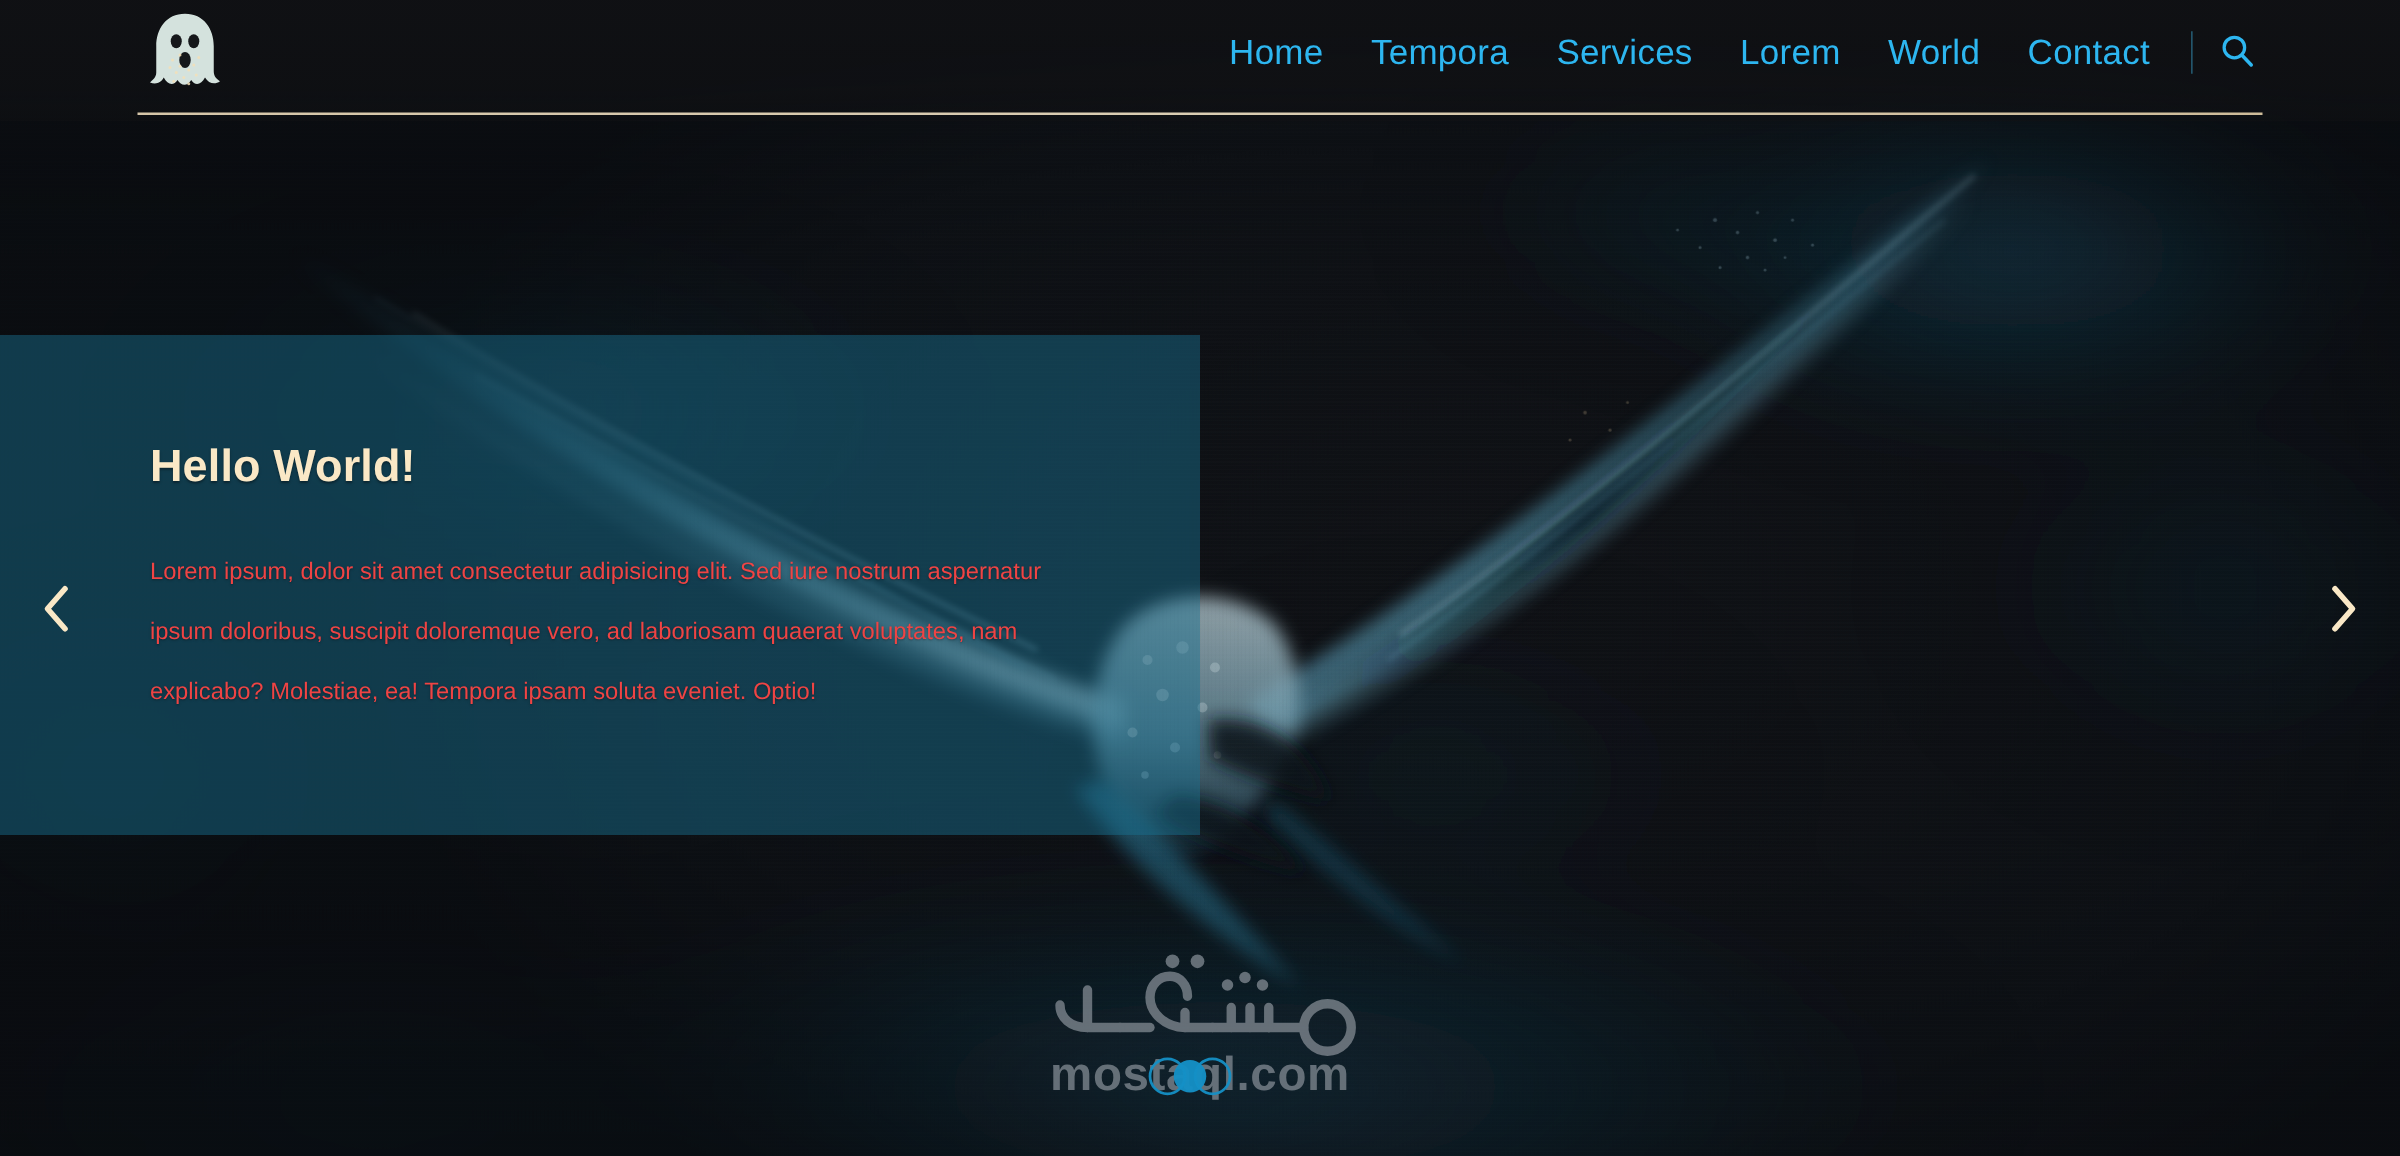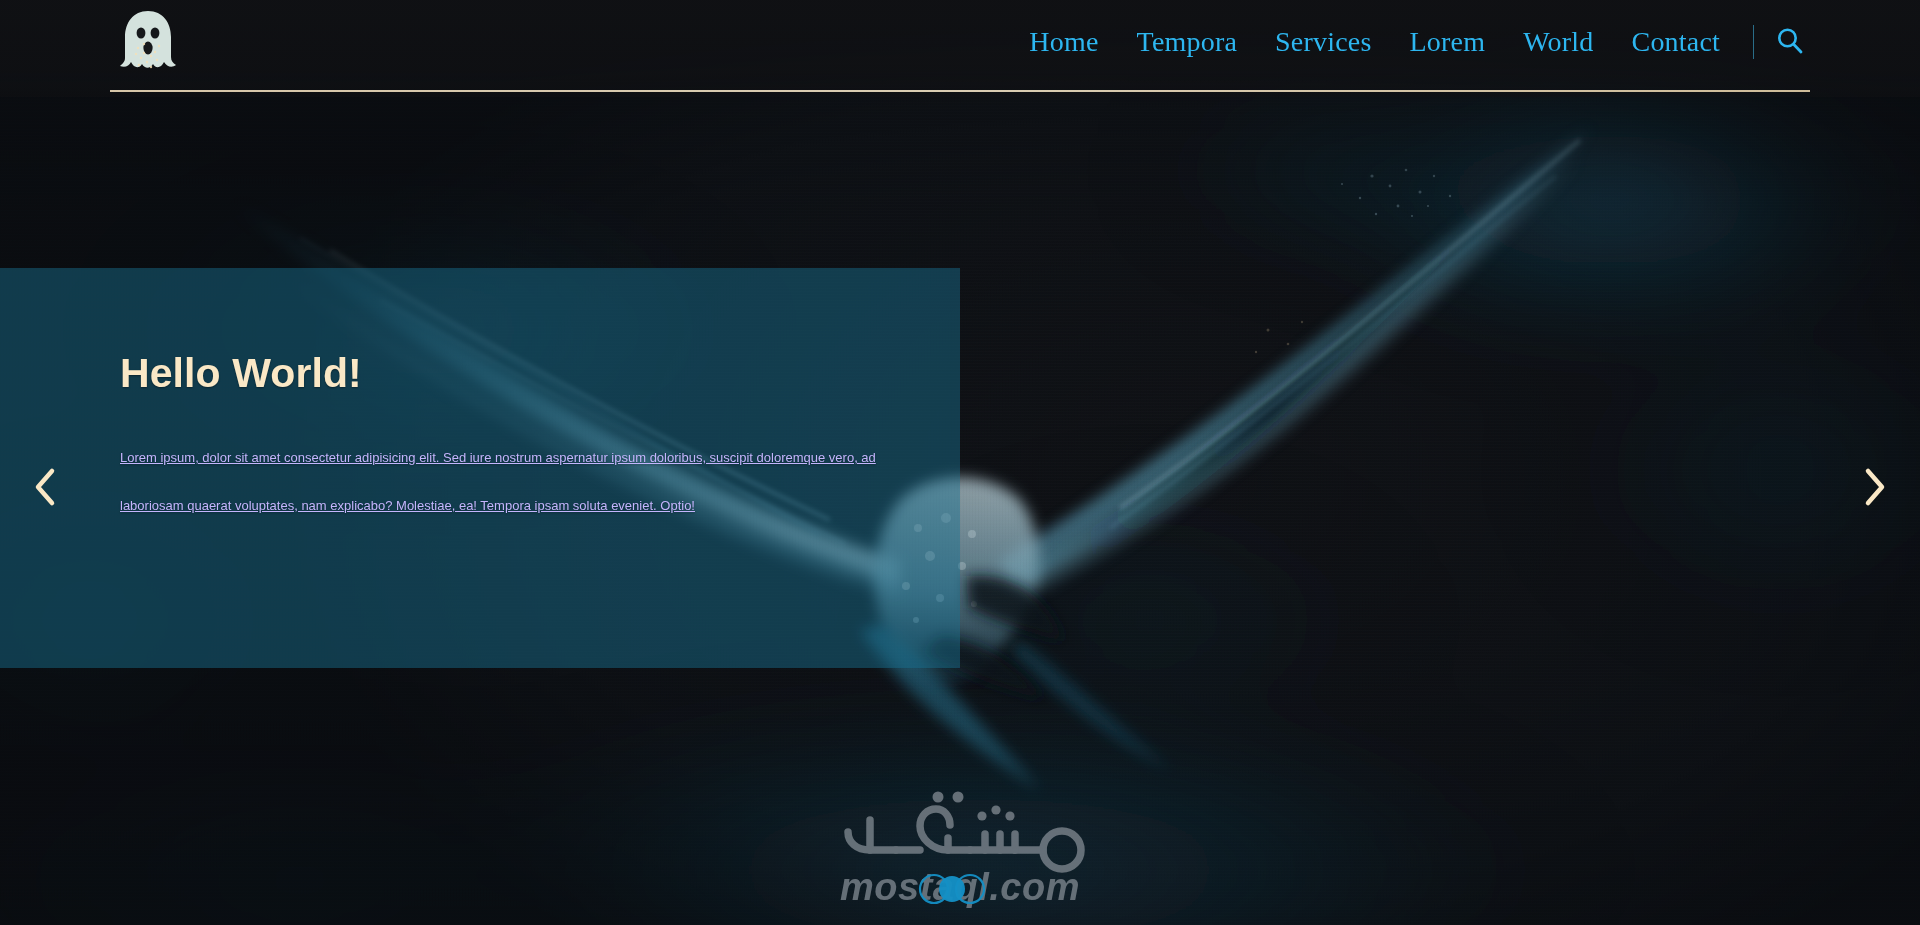--- a/index.html
+++ b/index.html
@@ -65,21 +65,21 @@
     display:flex; align-items:center; gap:0;
   }
   .nav a {
     color:#2db6f0;
     font-size:28px;
     line-height:34px;
     letter-spacing:0.2px;
     text-decoration:none;
     padding:0 19px;
     white-space:nowrap;
-    font-family:Liberation Serif, serif;
+    font-family:Liberation Sans, sans-serif;
   }
   .nav a.first { padding-left:6px; }
   .nav-divider {
     width:1px; height:34px;
     background:#2f7e9e;
     margin:0 10px 0 14px;
     opacity:.85;
   }
   .search-btn {
     width:40px; height:40px;
@@ -107,62 +107,60 @@
   }
   .hero-content {
     position:absolute;
     left:120px; top:268px;
     width:820px; height:400px;
     z-index:25;
     padding-top:76px;
   }
   .hero-h1, .hero-h2 {
     color:#fae8c6;
-    font-size:41px;
+    font-size:36px;
     font-weight:bold;
     line-height:58px;
     letter-spacing:0.1px;
     text-shadow:0 1px 2px rgba(0,0,0,0.38);
     white-space:nowrap;
   }
   .hero-p {
     margin-top:32px;
-    color:#c4b5fd;
-    font-size:13px;
+    color:#ef4444;
+    font-size:19px;
     line-height:48px;
     width:760px;
     text-shadow:0 1px 2px rgba(0,0,0,0.35);
-    text-decoration:underline;
   }
 
   
   .arrow {
     position:absolute;
     top:457px;
     width:50px; height:60px;
     z-index:35;
     display:flex; align-items:center; justify-content:center;
     cursor:pointer;
     background:transparent; border:none;
   }
   .arrow.left { left:20px; }
   .arrow.right { right:20px; }
   .arrow svg { display:block; }
 
   
   .watermark {
     position:absolute;
     left:50%; transform:translateX(-50%);
-    top:790px;
+    top:762px;
     z-index:30;
     width:300px; height:118px;
     display:flex; flex-direction:column; align-items:flex-start; justify-content:center;
     opacity:.82;
     pointer-events:none;
-    font-style:italic;
   }
   .watermark svg { display:block; }
 </style>
 </head>
 <body>
 
 <div id="stage">
 
   <div class="bg-photo">
     <svg viewBox="0 0 1920 925" preserveAspectRatio="none" xmlns="http://www.w3.org/2000/svg">

